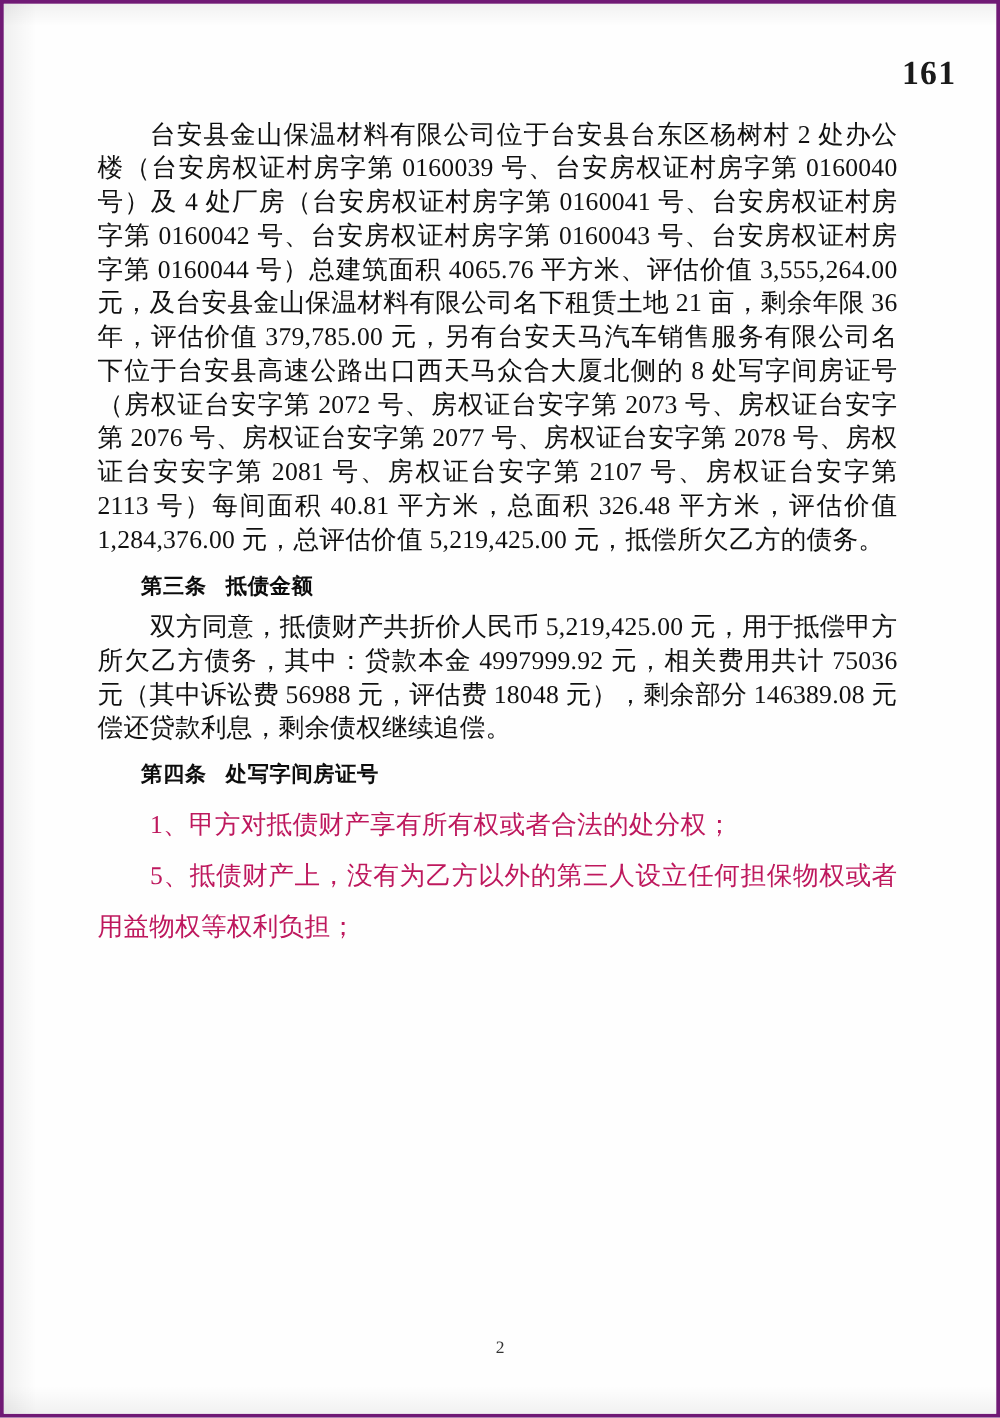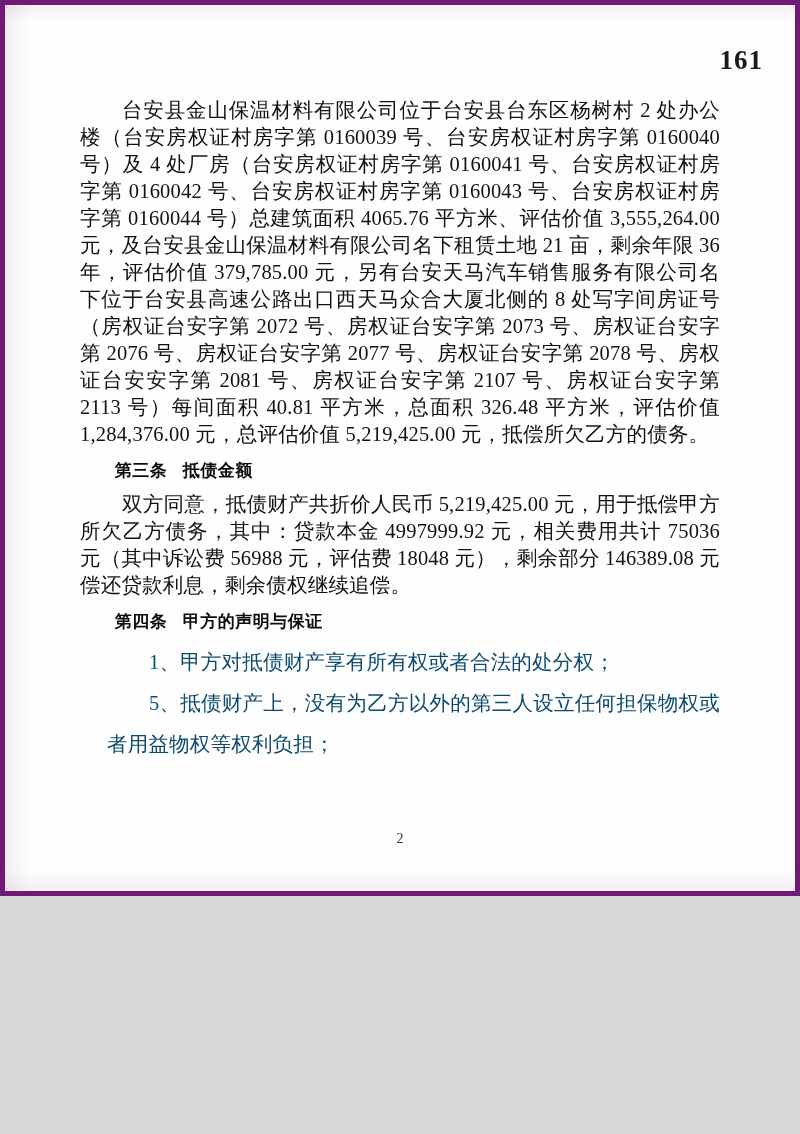--- a/index.html
+++ b/index.html
@@ -10,25 +10,25 @@
   body {
     width: 800px;
     height: 1134px;
     font-family: "Liberation Serif", "DejaVu Serif", serif;
     overflow: hidden;
   }
   .page {
     position: relative;
     box-sizing: border-box;
     width: 800px;
-    height: 896px;
+    height: 1134px;
     background: #ffffff;
     padding: 0;
     margin: 0 auto;
-    border: 5px solid #701a75;
+    border: 3px solid #701a75;
     overflow: hidden;
   }
   .page-inner {
     position: absolute;
     left: 0;
     top: 0;
     right: 0;
     bottom: 0;
     background: #fefefe;
   }
@@ -72,26 +72,25 @@
     margin-top: 2px;
     font-family: "Liberation Serif", "DejaVu Serif", serif;
   }
   .heading .gap {
     display: inline-block;
     width: 0.9em;
   }
   .list-item {
     font-size: 20.5px;
     line-height: 41px;
-    color: #0c4a6e;
+    color: #be185d;
     text-align: justify;
     text-justify: inter-ideograph;
     text-indent: 2.05em;
     letter-spacing: 0.2px;
-    margin-left: 27px;
   }
   .footer-number {
     position: absolute;
     left: 0;
     right: 0;
     bottom: 44px;
     text-align: center;
     font-size: 14px;
     color: #333333;
     font-family: "Liberation Serif", "DejaVu Serif", serif;
@@ -128,21 +127,21 @@
 
       <p class="para">台安县金山保温材料有限公司位于台安县台东区杨树村 2 处办公楼（台安房权证村房字第 0160039 号、台安房权证村房字第 0160040 号）及 4 处厂房（台安房权证村房字第 0160041 号、台安房权证村房字第 0160042 号、台安房权证村房字第 0160043 号、台安房权证村房字第 0160044 号）总建筑面积 4065.76 平方米、评估价值 3,555,264.00 元，及台安县金山保温材料有限公司名下租赁土地 21 亩，剩余年限 36 年，评估价值 379,785.00 元，另有台安天马汽车销售服务有限公司名下位于台安县高速公路出口西天马众合大厦北侧的 8 处写字间房证号（房权证台安字第 2072 号、房权证台安字第 2073 号、房权证台安字第 2076 号、房权证台安字第 2077 号、房权证台安字第 2078 号、房权证台安安字第 2081 号、房权证台安字第 2107 号、房权证台安字第 2113 号）每间面积 40.81 平方米，总面积 326.48 平方米，评估价值 1,284,376.00 元，总评估价值 5,219,425.00 元，抵偿所欠乙方的债务。</p>
 
       <p class="heading">
         <span>第三条</span><span class="gap"></span><span>抵债金额</span>
       </p>
 
       <p class="para">双方同意，抵债财产共折价人民币 5,219,425.00 元，用于抵偿甲方所欠乙方债务，其中：贷款本金 4997999.92 元，相关费用共计 75036 元（其中诉讼费 56988 元，评估费 18048 元），剩余部分 146389.08 元偿还贷款利息，剩余债权继续追偿。</p>
 
       <p class="heading">
-        <span>第四条</span><span class="gap"></span><span>甲方的声明与保证</span>
+        <span>第四条</span><span class="gap"></span><span>处写字间房证号</span>
       </p>
 
       <p class="list-item">1、甲方对抵债财产享有所有权或者合法的处分权；</p>
 
       <p class="list-item">5、抵债财产上，没有为乙方以外的第三人设立任何担保物权或者用益物权等权利负担；</p>
 
     </div>
 
     <div class="footer-number">2</div>
 

